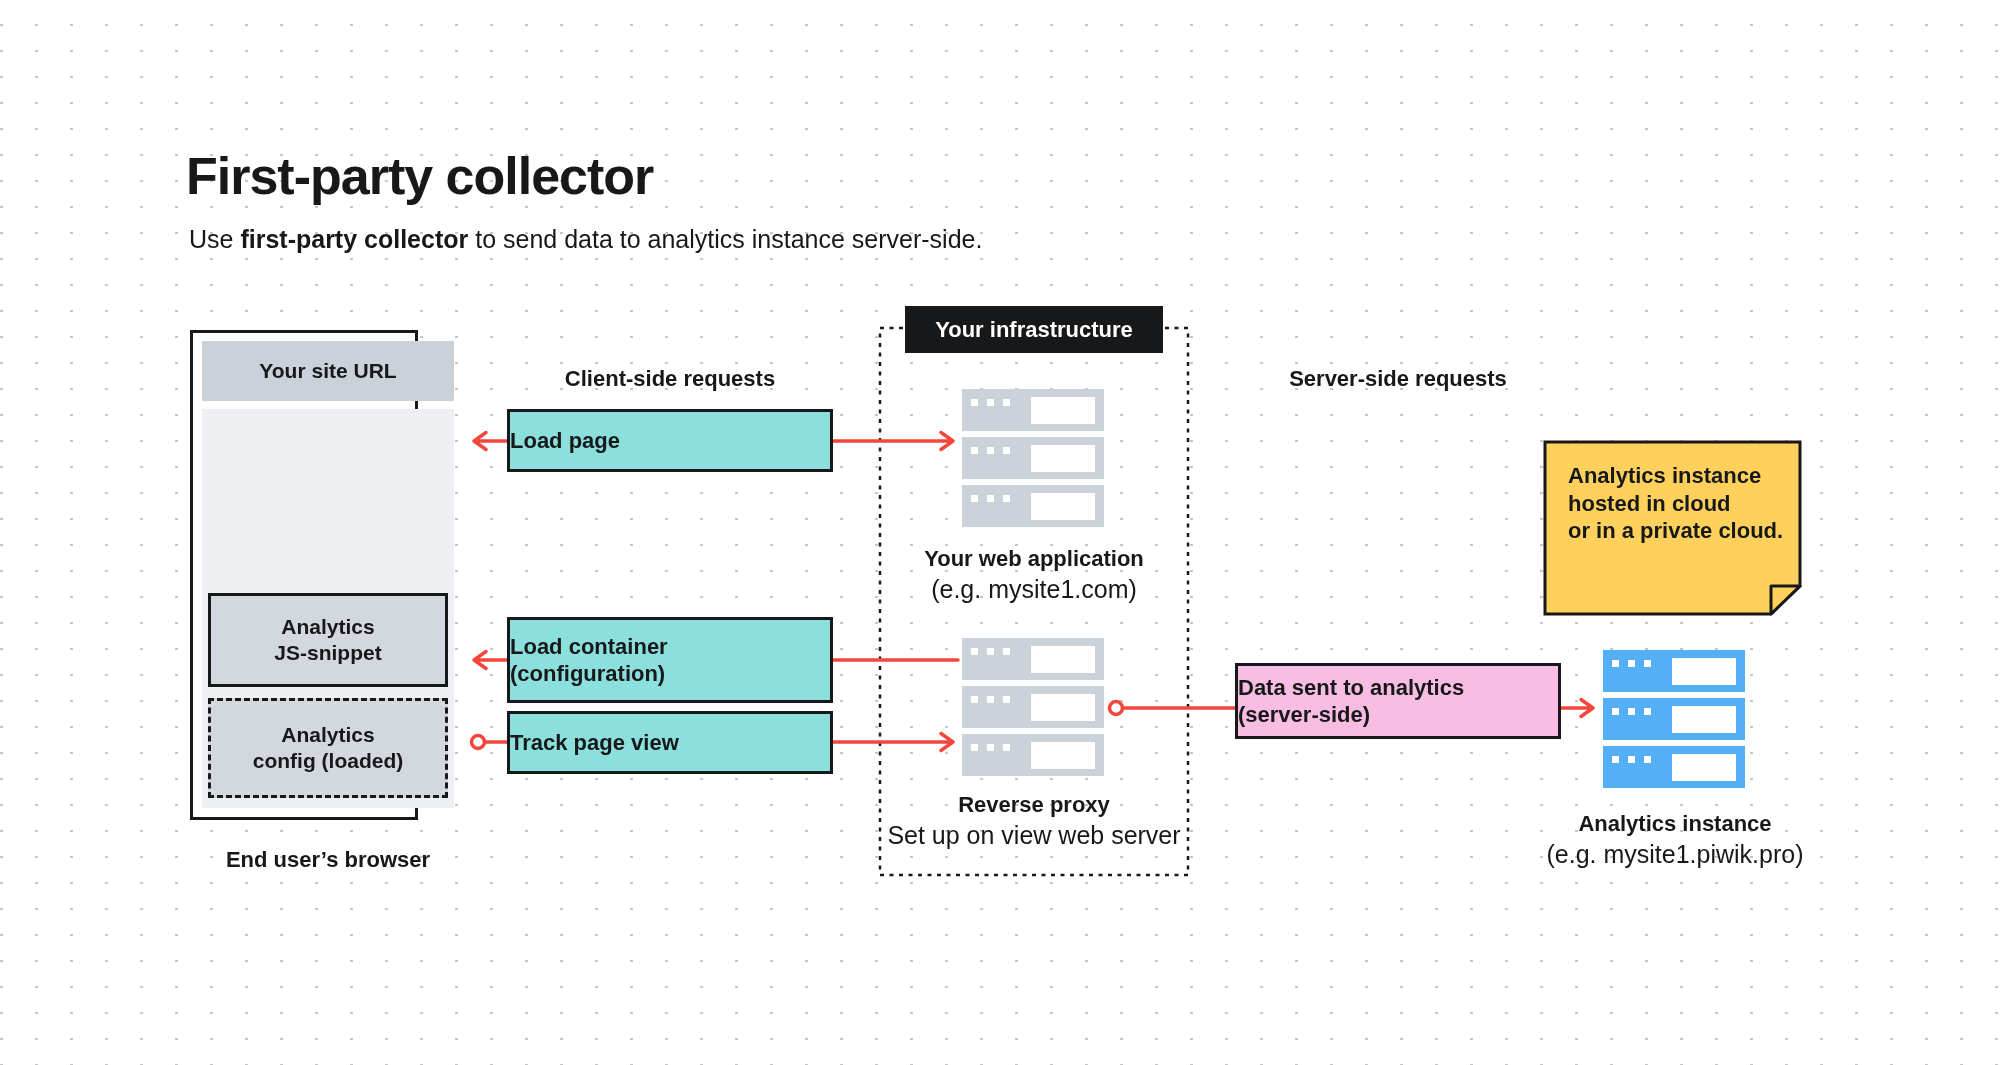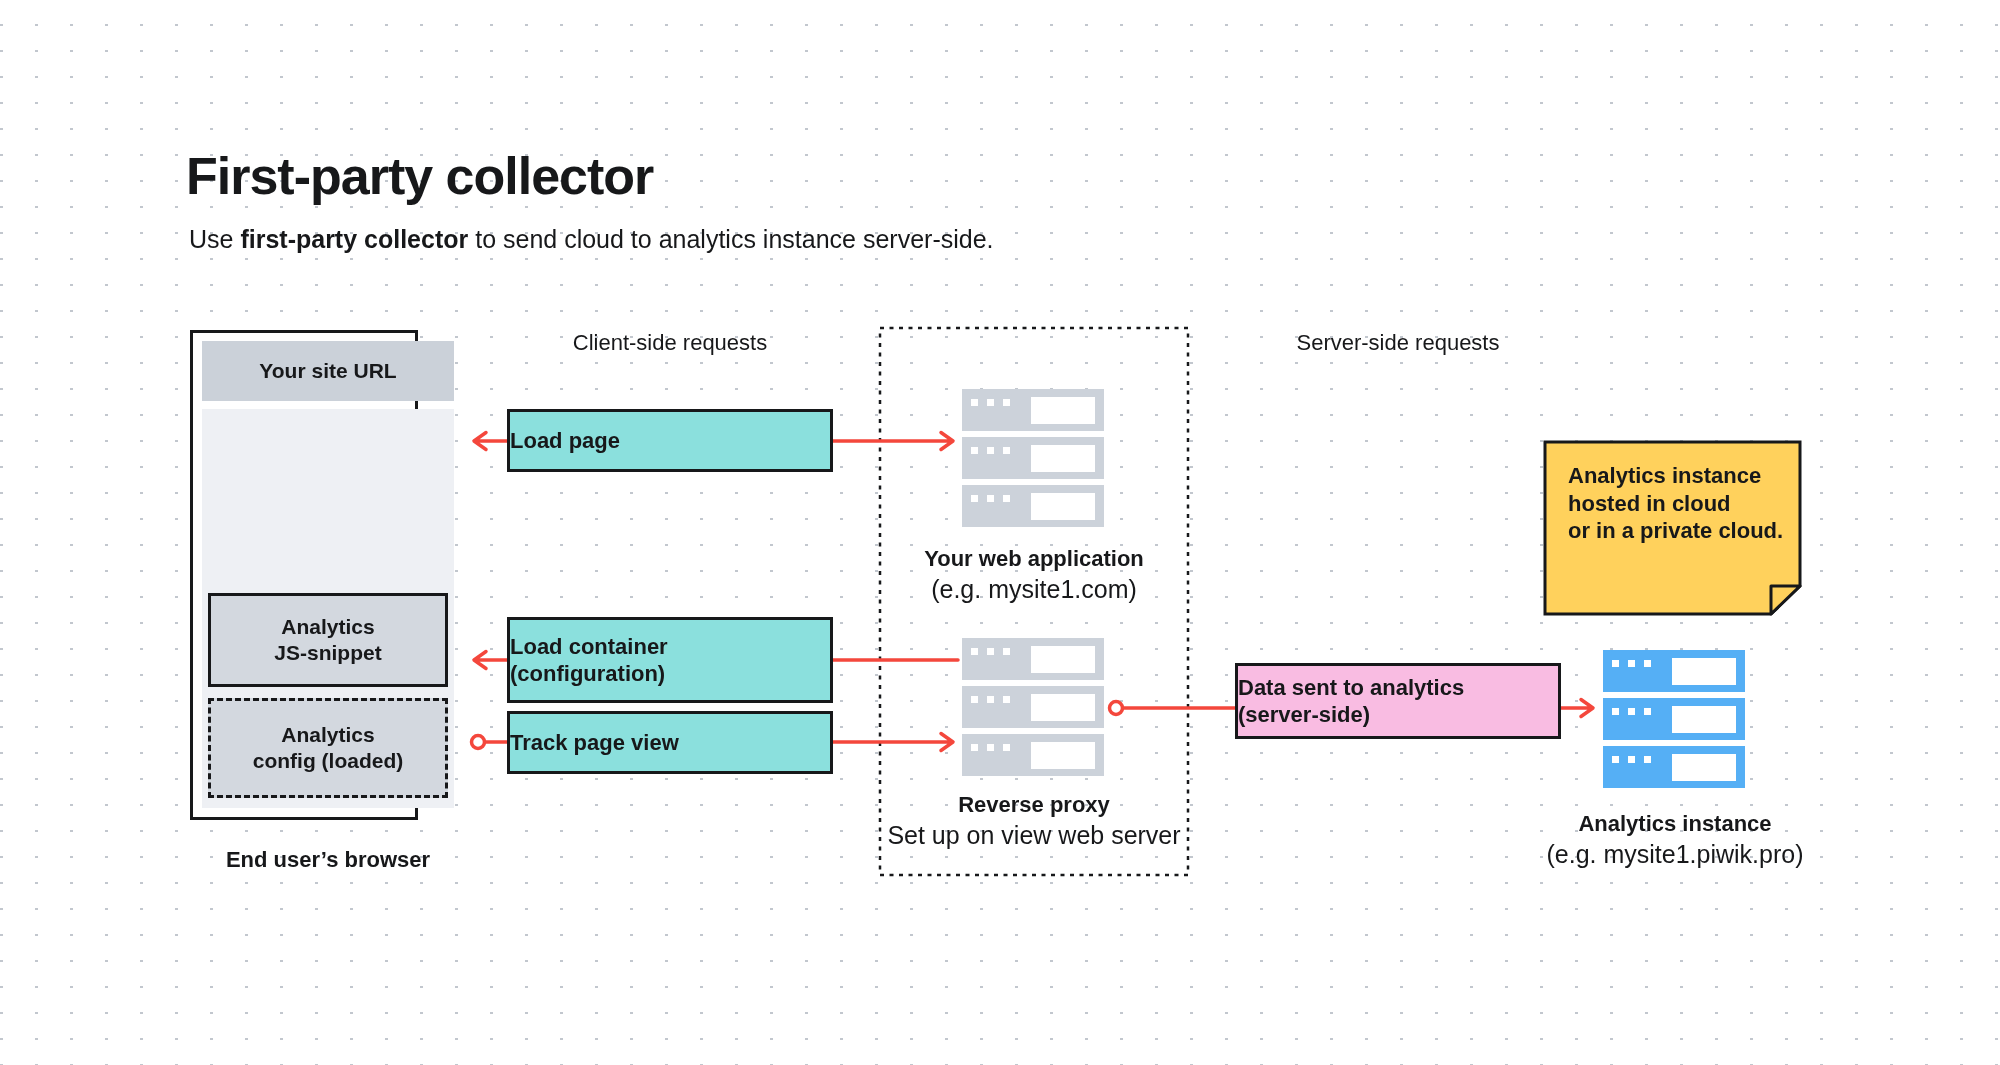--- a/index.html
+++ b/index.html
@@ -11,21 +11,21 @@
     background-image:radial-gradient(circle,#c2c7ce 1.3px,transparent 1.5px);
     background-size:35px 26px; background-position:19px 12px;
   }
   .abs{ position:absolute; }
   .overlay{ position:absolute; left:0; top:0; width:2000px; height:1065px; }
 
   .page-title{ left:186px; top:146px; font-size:52px; font-weight:800; letter-spacing:-1px; }
   .page-subtitle{ left:189px; top:222px; font-size:25px; line-height:34px; }
   .page-subtitle b{ font-weight:700; }
 
-  .section-label{ font-size:22px; font-weight:400; text-align:center; }
+  .section-label{ font-size:22px; font-weight:700; text-align:center;margin-top:36px; }
   .lbl-client{ left:507px; top:330px; width:326px; }
   .lbl-server{ left:1235px; top:330px; width:326px; }
 
   
   .browser-box{ left:190px; top:330px; width:228px; height:490px; background:#fff; border:3px solid #17181A; }
   .url-bar{ position:absolute; left:9px; top:8px; width:252px; height:60px; background:#CBD1D9;
             display:flex; align-items:center; justify-content:center; font-size:21px; font-weight:700; }
   .page-body{ position:absolute; left:9px; top:76px; width:252px; height:399px; background:#EEF0F4; }
   .inner-box{ position:absolute; left:15px; width:240px; background:#D3D8DF; display:flex; flex-direction:column;
               align-items:center; justify-content:center; font-size:21px; font-weight:700; line-height:26px; text-align:center; }
@@ -69,21 +69,21 @@
 
   
   .note-text{ left:1568px; top:462px; width:226px; font-size:22px; font-weight:700; line-height:27.5px; }
 </style>
 </head>
 <body>
 
 <div class="canvas">
 
   <h1 class="abs page-title">First-party collector</h1>
-  <p class="abs page-subtitle"><span>Use </span><b>first-party collector</b><span> to send cloud to analytics instance server-side.</span></p>
+  <p class="abs page-subtitle"><span>Use </span><b>first-party collector</b><span> to send data to analytics instance server-side.</span></p>
 
   <svg class="overlay" viewBox="0 0 2000 1065" xmlns="http://www.w3.org/2000/svg">
     <rect x="880" y="328" width="308" height="547" fill="none" stroke="#17181A" stroke-width="2.5" stroke-dasharray="4 5.5"></rect>
     <g>
       <path d="M1545 442 H1800 V586 L1771 614 H1545 Z" fill="#FFD15C" stroke="#17181A" stroke-width="3"></path>
       <path d="M1800 586 L1771 586 L1771 614 Z" fill="#FFD15C" stroke="#17181A" stroke-width="3" stroke-linejoin="round"></path>
     </g>
     <g stroke="#F4473C" stroke-width="3.5" fill="none" stroke-linecap="round" stroke-linejoin="round">
       <path d="M507 441 H475 M486 432.5 L474 441 L486 449.5"></path>
       <path d="M833 441 H951 M941 432.5 L953 441 L941 449.5"></path>
@@ -121,20 +121,21 @@
     <span>Load page</span>
   </div>
   <div class="abs flow-box teal box-load-container">
     <span>Load container</span>
     <span>(configuration)</span>
   </div>
   <div class="abs flow-box teal box-track">
     <span>Track page view</span>
   </div>
 
+  <div class="abs infra-header">Your infrastructure</div>
 
   <div class="server-stack stack-gray stack-webapp">
     <div class="server-bar"></div>
     <div class="server-bar"></div>
     <div class="server-bar"></div>
   </div>
   <div class="abs stack-label lbl-webapp">
     <span class="t">Your web application</span>
     <span class="s">(e.g. mysite1.com)</span>
   </div>

